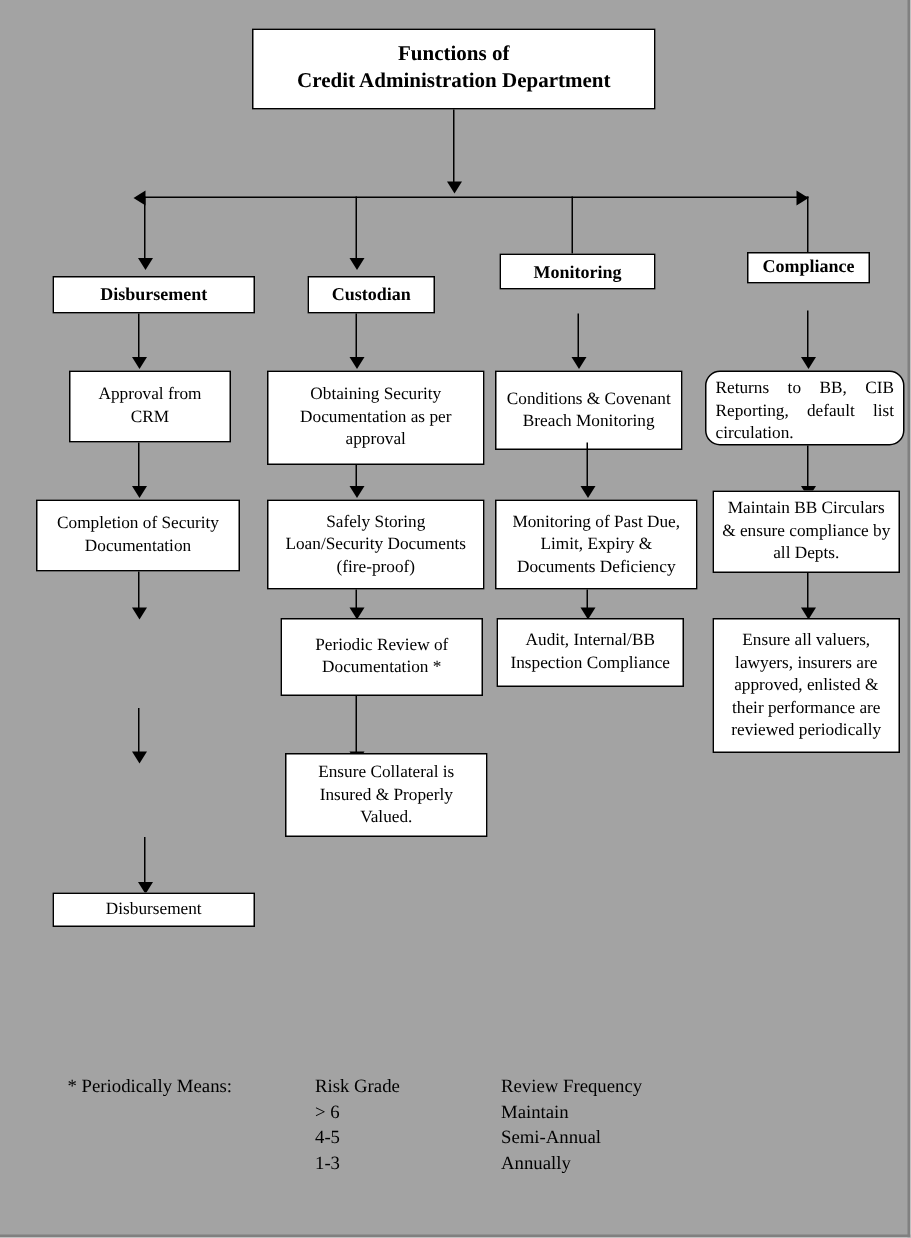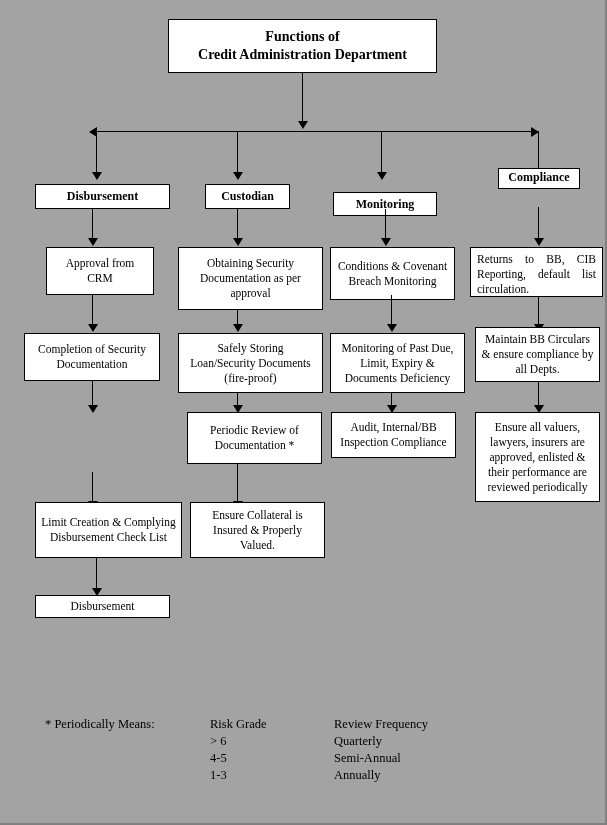--- a/index.html
+++ b/index.html
@@ -39,20 +39,21 @@
   }
   .box.dept-box {
     font-weight: bold;
     font-size: 12px;
   }
   .box.justify-box {
     text-align: justify;
     justify-content: flex-start;
     align-items: flex-start;
     padding: 4px 6px;
+    border-radius: 10px;
   }
   .box.justify-box .txt {
     text-align: justify;
     text-align-last: left;
     width: 100%;
   }
   .vline {
     position: absolute;
     width: 1px;
     background: #000000;
@@ -127,21 +128,21 @@
 
   <div class="vline" style="left:538px; top:131px; height:44px;"></div>
   <div class="arrow-down" style="left:534px; top:172px;"></div>
 
   <div class="box dept-box" style="left:35px; top:184px; width:135px; height:25px;">
     <span>Disbursement</span>
   </div>
   <div class="box dept-box" style="left:205px; top:184px; width:85px; height:25px;">
     <span>Custodian</span>
   </div>
-  <div class="box dept-box" style="left:333px; top:192px; width:104px; height:24px;">
+  <div class="box dept-box" style="left:333px; top:169px; width:104px; height:24px;">
     <span>Monitoring</span>
   </div>
   <div class="box dept-box" style="left:498px; top:168px; width:82px; height:21px;align-items:flex-end;">
     <span>Compliance</span>
   </div>
 
   <div class="vline" style="left:92px; top:209px; height:32px;"></div>
   <div class="arrow-down" style="left:88px; top:238px;"></div>
   <div class="box" style="left:46px; top:247px; width:108px; height:48px;">
     <span>Approval from CRM</span>
@@ -151,23 +152,20 @@
   <div class="arrow-down" style="left:88px; top:324px;"></div>
   <div class="box" style="left:24px; top:333px; width:136px; height:48px;">
     <span>Completion of Security Documentation</span>
   </div>
 
   <div class="vline" style="left:92px; top:381px; height:28px;"></div>
   <div class="arrow-down" style="left:88px; top:405px;"></div>
 
   <div class="vline" style="left:92px; top:472px; height:32px;"></div>
   <div class="arrow-down" style="left:88px; top:501px;"></div>
-  <div class="box" style="left:35px; top:502px; width:147px; height:56px;">
-    <span>Limit Creation &amp; Complying Disbursement Check List</span>
-  </div>
 
   <div class="vline" style="left:96px; top:558px; height:34px;"></div>
   <div class="arrow-down" style="left:92px; top:588px;"></div>
   <div class="box" style="left:35px; top:595px; width:135px; height:23px;">
     <span>Disbursement</span>
   </div>
 
   <div class="vline" style="left:237px; top:209px; height:32px;"></div>
   <div class="arrow-down" style="left:233px; top:238px;"></div>
   <div class="box" style="left:178px; top:247px; width:145px; height:63px;">
@@ -232,18 +230,18 @@
 
   <div class="legend legend-col-grade">
     <div class="legend-row">Risk Grade</div>
     <div class="legend-row">&gt; 6</div>
     <div class="legend-row">4-5</div>
     <div class="legend-row">1-3</div>
   </div>
 
   <div class="legend legend-col-freq">
     <div class="legend-row">Review Frequency</div>
-    <div class="legend-row">Quarterly</div>
+    <div class="legend-row">Maintain</div>
     <div class="legend-row">Semi-Annual</div>
     <div class="legend-row">Annually</div>
   </div>
 
 </div>
 
 </body></html>

